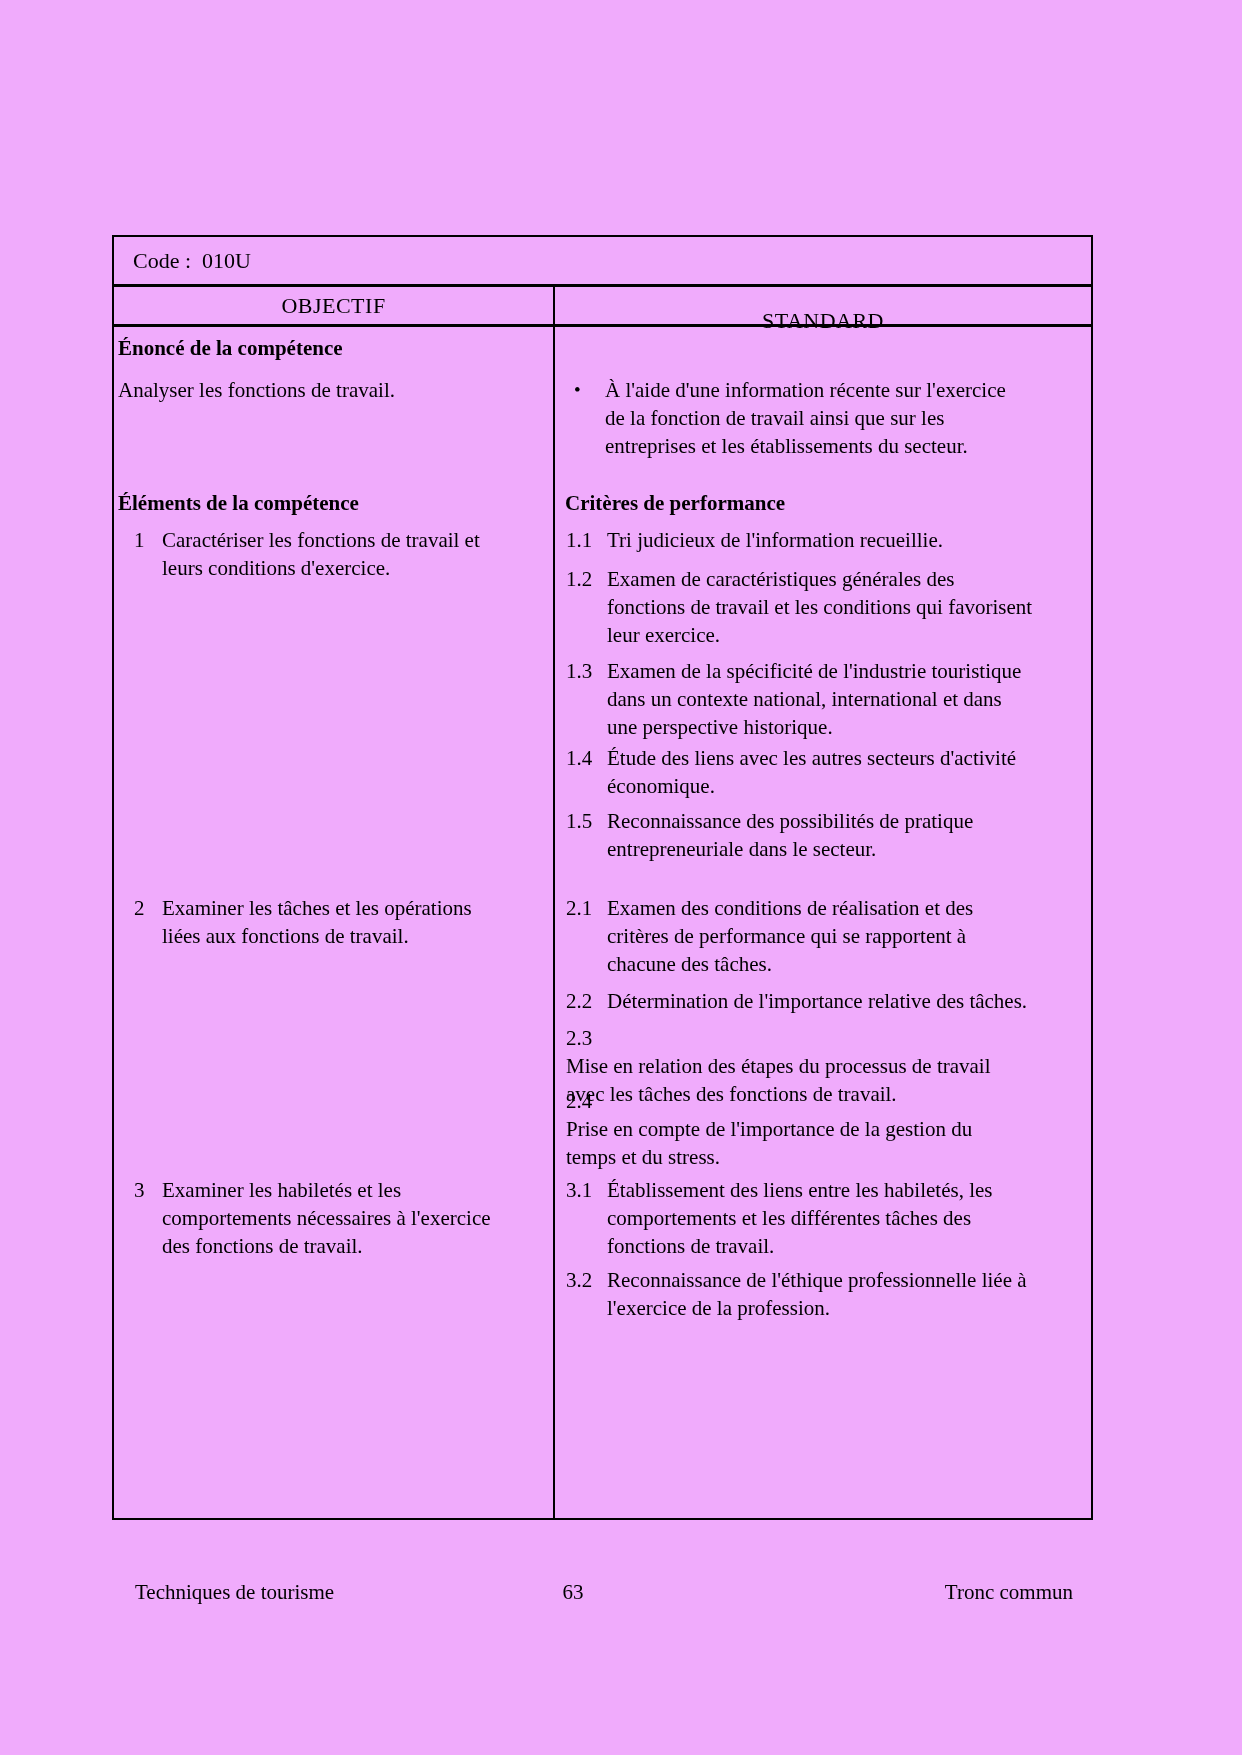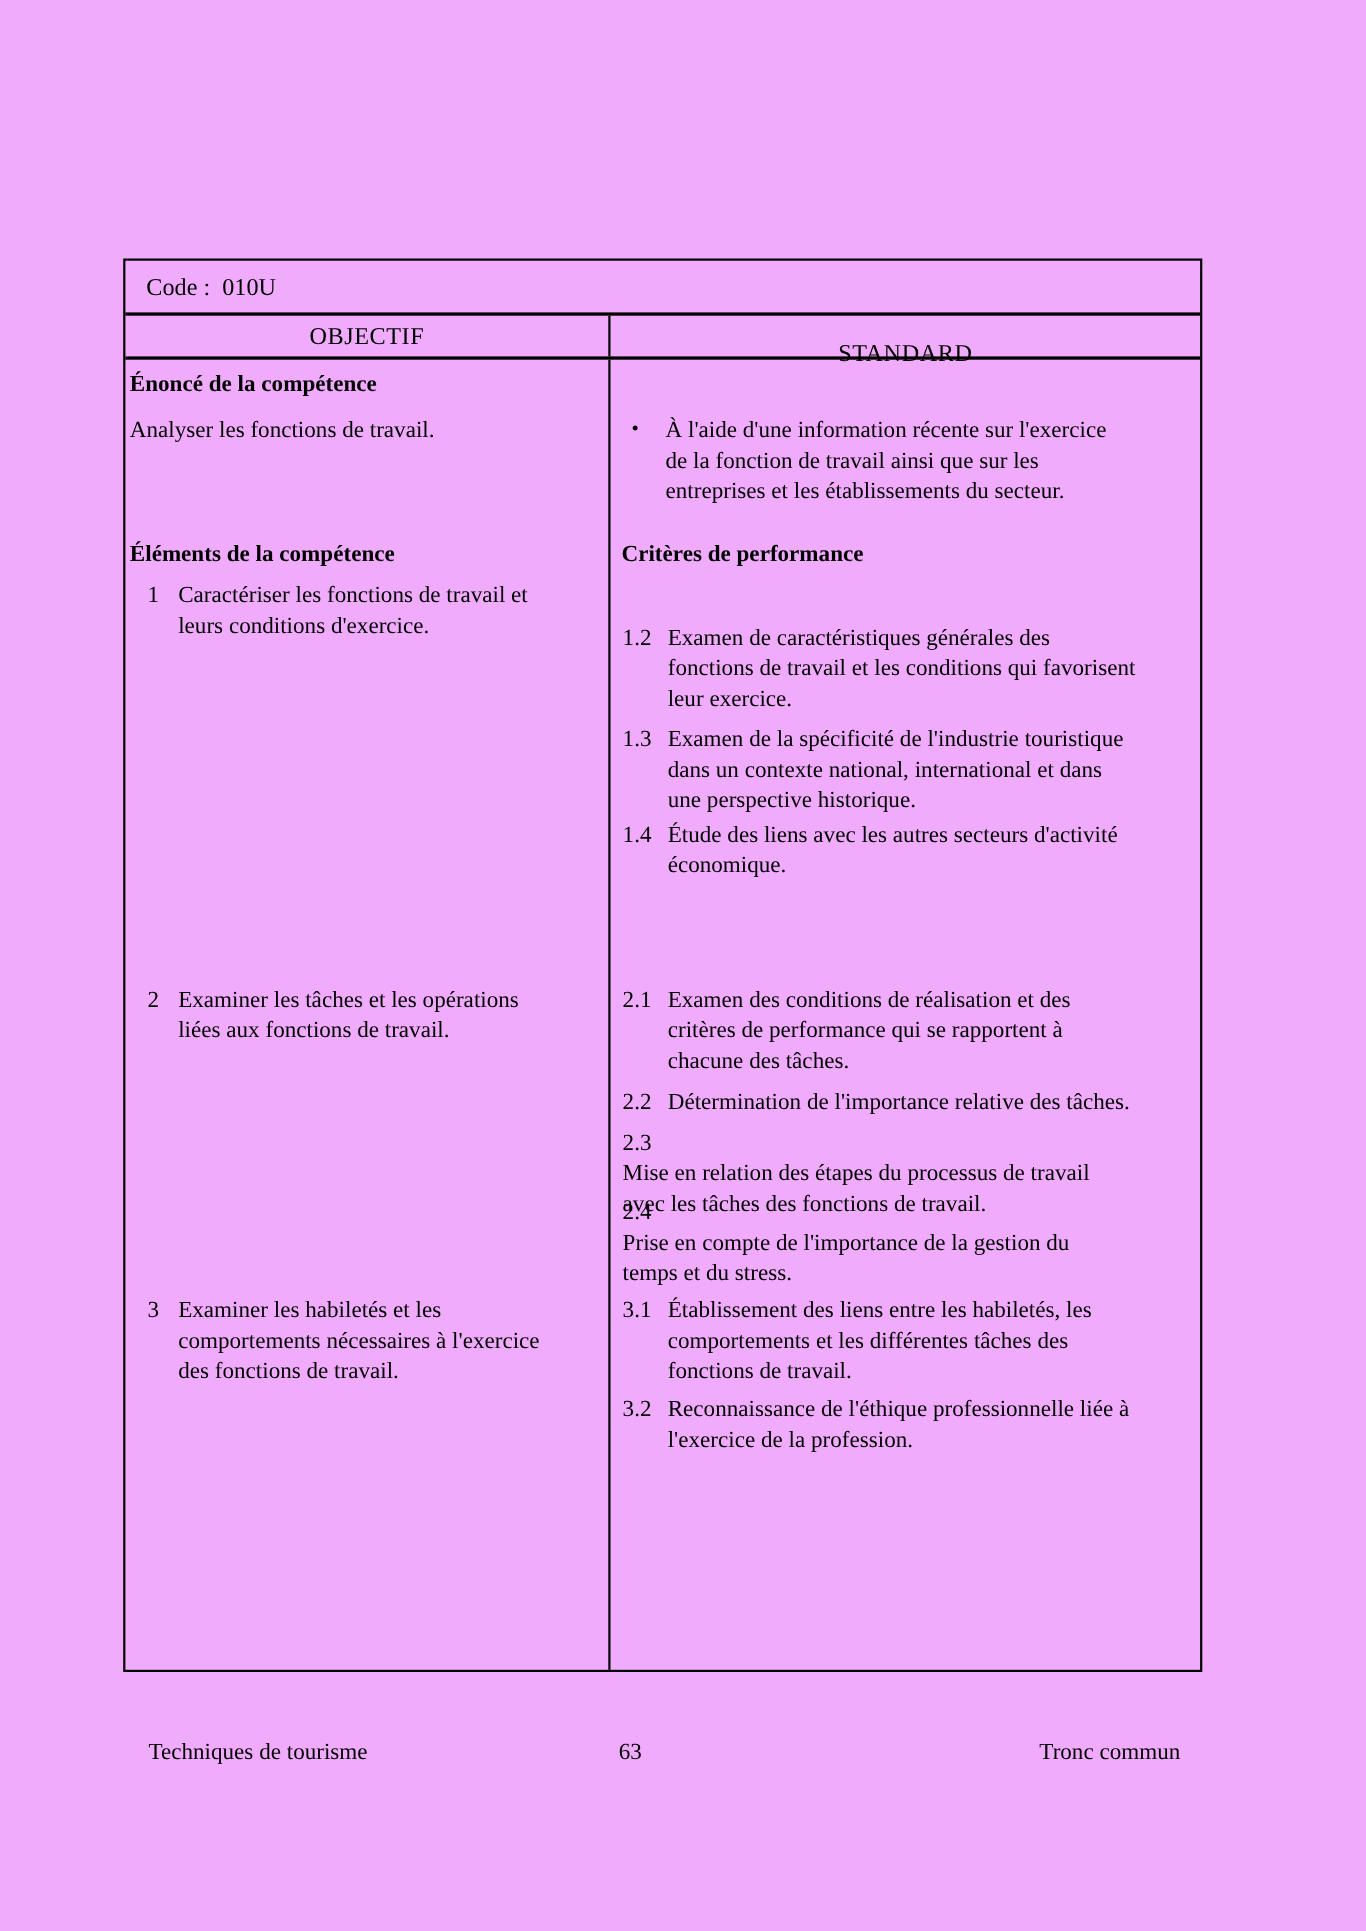--- a/index.html
+++ b/index.html
@@ -176,37 +176,46 @@
 
       <div class="blk ctx top-p1">
         <span class="bullet">•</span>
         <span class="txt">À l'aide d'une information récente sur l'exercice
 de la fonction de travail ainsi que sur les
 entreprises et les établissements du secteur.</span>
       </div>
 
       <div class="blk r-head heading top-h2">Critères de performance</div>
 
+      <div class="blk crit top-i1">
+        <span class="num">1.1</span>
+        <span class="txt">Tri judicieux de l'information recueillie.</span>
+      </div>
       <div class="blk crit top-c12">
         <span class="num">1.2</span>
         <span class="txt">Examen de caractéristiques générales des
 fonctions de travail et les conditions qui favorisent
 leur exercice.</span>
       </div>
       <div class="blk crit top-c13">
         <span class="num">1.3</span>
         <span class="txt">Examen de la spécificité de l'industrie touristique
 dans un contexte national, international et dans
 une perspective historique.</span>
       </div>
       <div class="blk crit top-c14">
         <span class="num">1.4</span>
         <span class="txt">Étude des liens avec les autres secteurs d'activité
 économique.</span>
       </div>
+      <div class="blk crit top-c15">
+        <span class="num">1.5</span>
+        <span class="txt">Reconnaissance des possibilités de pratique
+entrepreneuriale dans le secteur.</span>
+      </div>
       <div class="blk crit top-i2">
         <span class="num">2.1</span>
         <span class="txt">Examen des conditions de réalisation et des
 critères de performance qui se rapportent à
 chacune des tâches.</span>
       </div>
       <div class="blk crit top-c22">
         <span class="num">2.2</span>
         <span class="txt">Détermination de l'importance relative des tâches.</span>
       </div>

